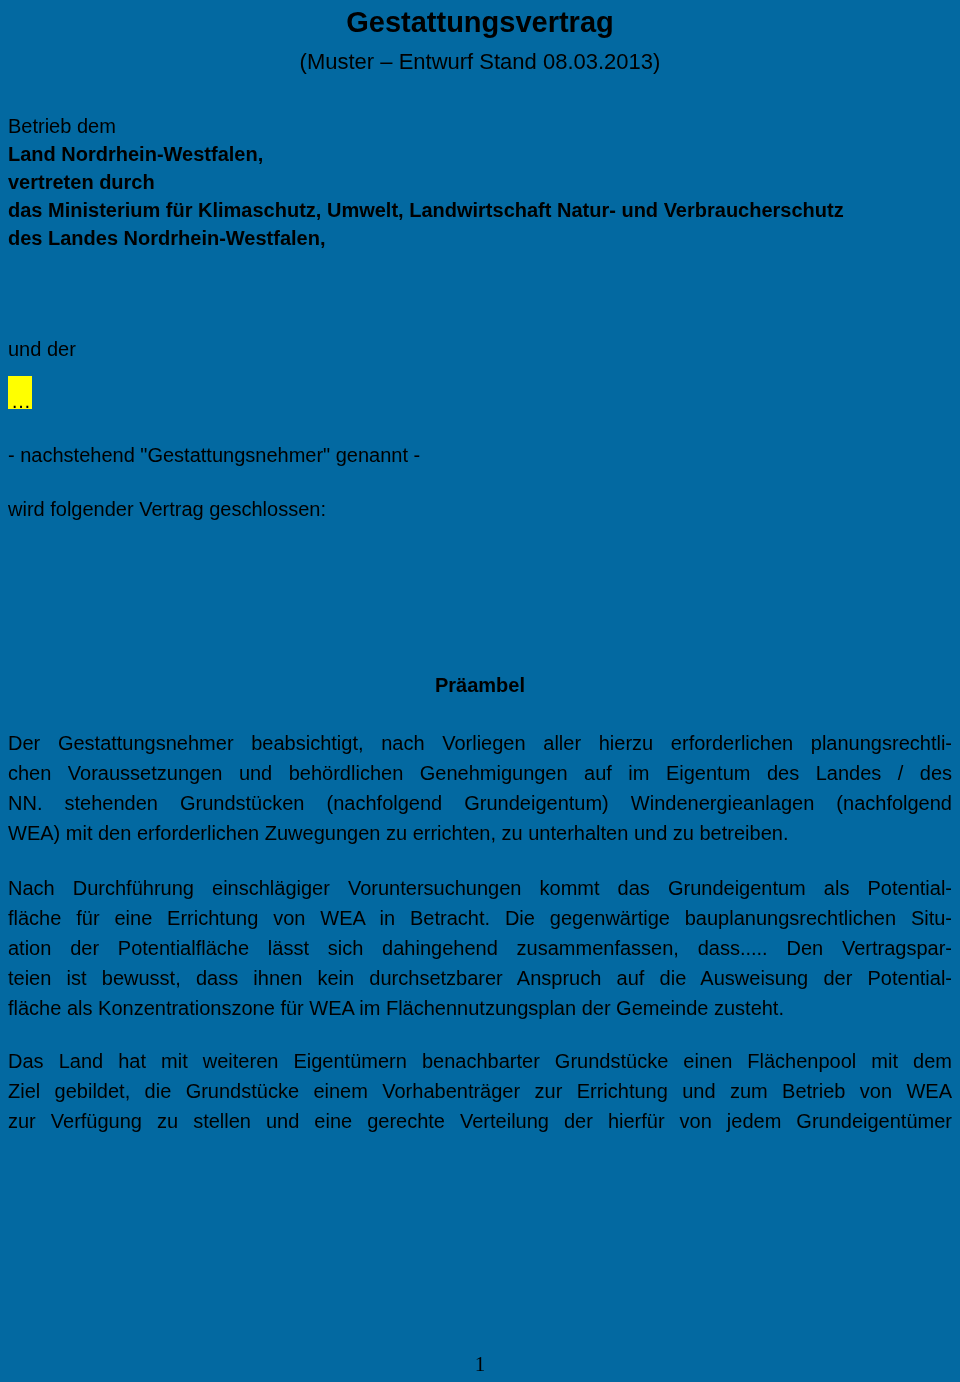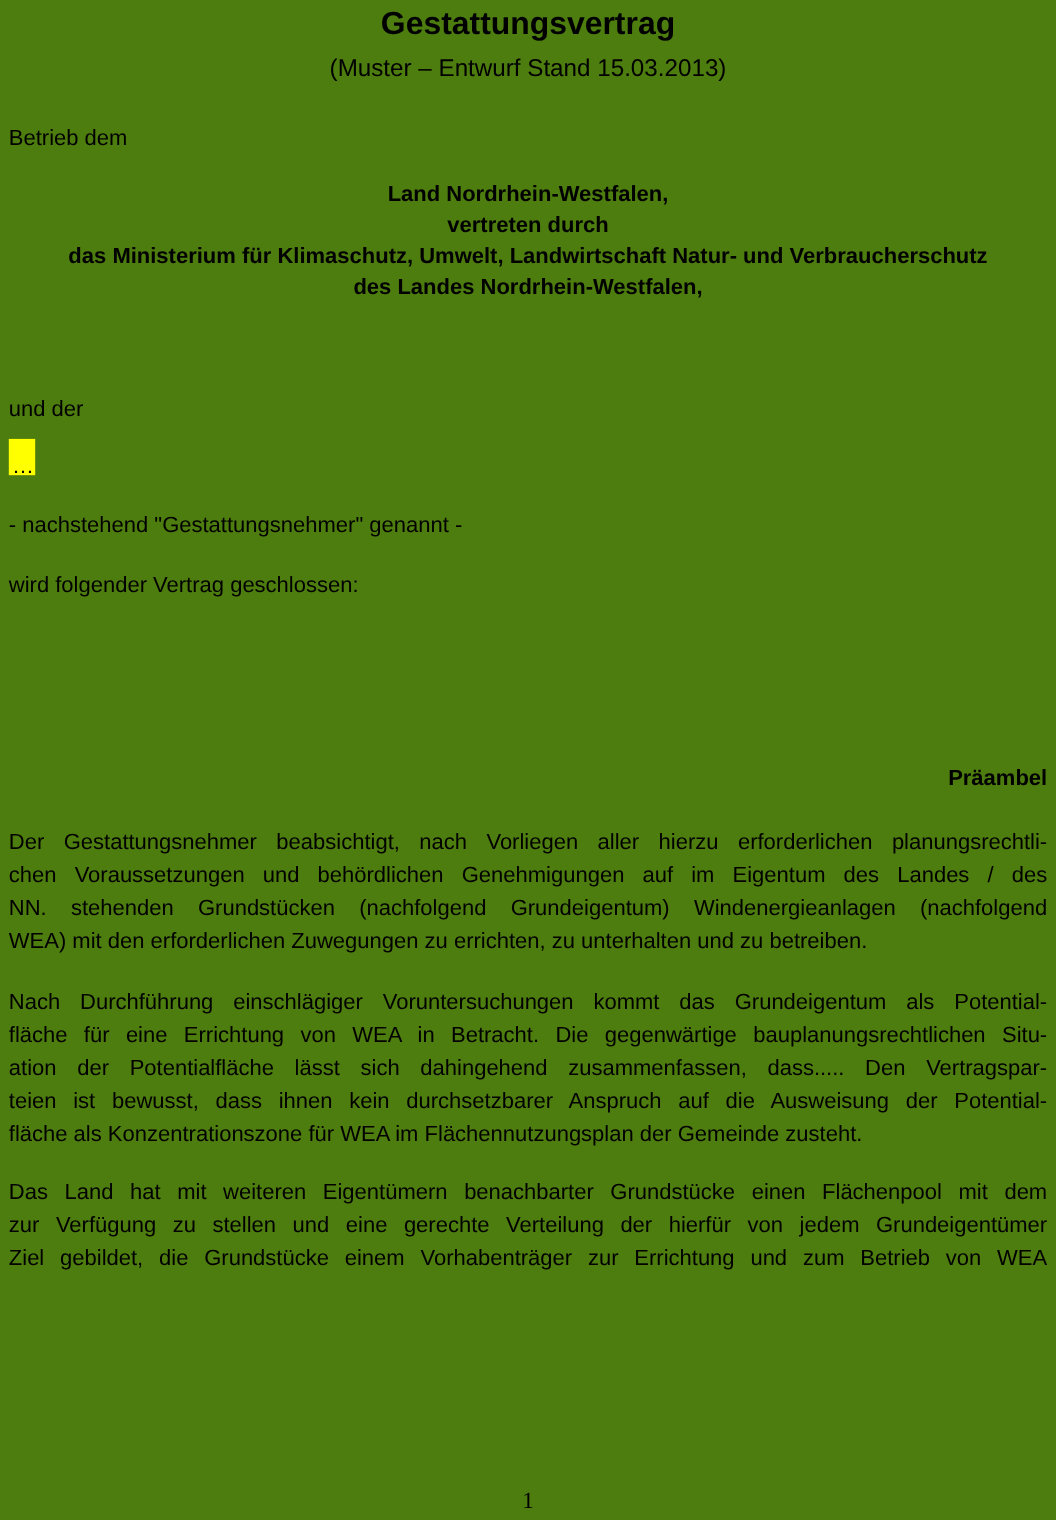--- a/index.html
+++ b/index.html
@@ -1,21 +1,21 @@
 <!DOCTYPE html>
 <html><head>
 <meta charset="utf-8">
 <style>
   * { margin: 0; padding: 0; box-sizing: border-box; }
   html, body { background: #ffffff; }
   .page {
     position: relative;
     width: 960px;
     height: 1382px;
-    background: #4d7c0f;
+    background: #0369a1;
     color: #000000;
     font-family: "Liberation Sans", "DejaVu Sans", sans-serif;
     font-size: 20px;
     overflow: hidden;
   }
   .content { padding: 0 8px; }
 
   .doc-title {
     font-size: 29px;
     font-weight: bold;
@@ -25,24 +25,22 @@
   .doc-subtitle {
     font-size: 22px;
     line-height: 28px;
     text-align: center;
     margin-top: 4px;
   }
   .line { line-height: 30px; }
   .zwischen { margin-top: 36px; line-height: 28px; }
   .grantor-block {
     list-style: none;
-    text-align: center;
     font-weight: bold;
     line-height: 28px;
-    margin-top: 23px;
   }
   .designation { margin-top: 40px; white-space: pre-wrap; }
   .pool-note { margin-top: 24px; }
   .connector { margin-top: 82px; }
   .highlight-wrap { margin-top: 12px; }
   .highlight-box {
     display: inline-block;
     position: relative;
     width: 24px;
     height: 33px;
@@ -54,21 +52,21 @@
     left: 3px;
     bottom: -2px;
     font-size: 20px;
     line-height: 20px;
     color: #000000;
   }
   .grantee-designation { margin-top: 31px; }
   .closing { margin-top: 24px; }
   .preamble-heading {
     margin-top: 146px;
-    text-align: right;
+    text-align: center;
     font-weight: bold;
     line-height: 30px;
   }
   .jpara { margin-top: 25px; }
   .jpara div {
     line-height: 30px;
     text-align: justify;
     text-align-last: justify;
   }
   .jpara div.last-left { text-align: left; text-align-last: left; }
@@ -86,21 +84,21 @@
 </style>
 </head>
 <body>
 
 <div class="page">
   <div class="content">
 
     <div class="doc-title">
       <div>Gestattungsvertrag</div>
     </div>
-    <div class="doc-subtitle">(Muster – Entwurf Stand 15.03.2013)</div>
+    <div class="doc-subtitle">(Muster – Entwurf Stand 08.03.2013)</div>
 
     <div class="zwischen line">Betrieb dem</div>
 
     <ul class="grantor-block">
       <li>Land Nordrhein-Westfalen,</li>
       <li>vertreten durch</li>
       <li>das Ministerium für Klimaschutz, Umwelt, Landwirtschaft Natur- und Verbraucherschutz</li>
       <li>des Landes Nordrhein-Westfalen,</li>
     </ul>
 
@@ -128,20 +126,20 @@
     <div class="jpara">
       <div>Nach Durchführung einschlägiger Voruntersuchungen kommt das Grundeigentum als Potential-</div>
       <div>fläche für eine Errichtung von WEA in Betracht. Die gegenwärtige bauplanungsrechtlichen Situ-</div>
       <div>ation der Potentialfläche lässt sich dahingehend zusammenfassen, dass..... Den Vertragspar-</div>
       <div>teien ist bewusst, dass ihnen kein durchsetzbarer Anspruch auf die Ausweisung der Potential-</div>
       <div class="last-left">fläche als Konzentrationszone für WEA im Flächennutzungsplan der Gemeinde zusteht.</div>
     </div>
 
     <div class="jpara p3">
       <div>Das Land hat mit weiteren Eigentümern benachbarter Grundstücke einen Flächenpool mit dem</div>
+      <div>Ziel gebildet, die Grundstücke einem Vorhabenträger zur Errichtung und zum Betrieb von WEA</div>
       <div>zur Verfügung zu stellen und eine gerechte Verteilung der hierfür von jedem Grundeigentümer</div>
-      <div>Ziel gebildet, die Grundstücke einem Vorhabenträger zur Errichtung und zum Betrieb von WEA</div>
     </div>
 
   </div>
 
   <div class="page-number">1</div>
 </div>
 
 </body></html>

